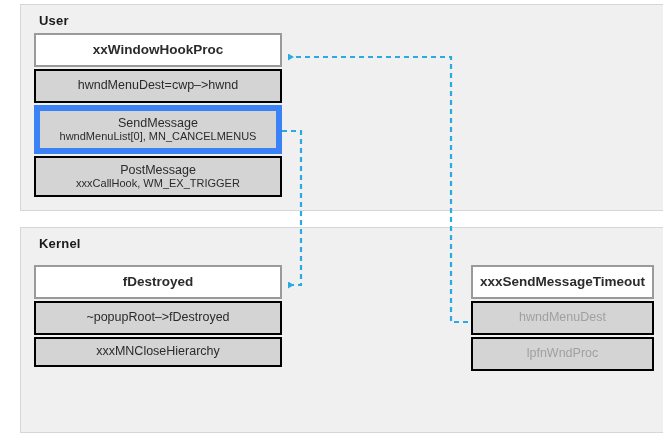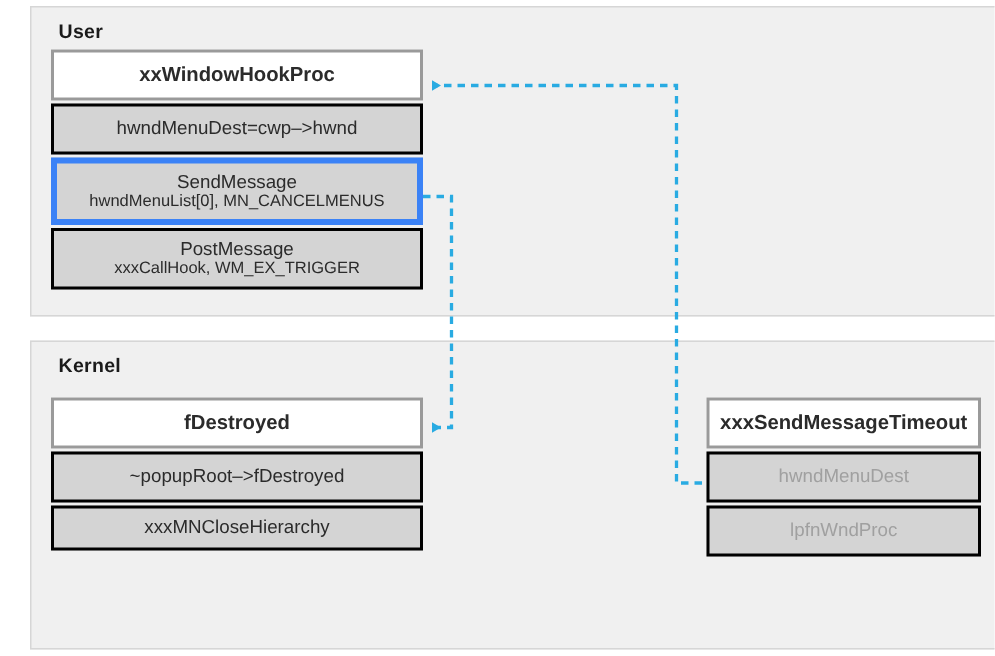--- a/index.html
+++ b/index.html
@@ -66,21 +66,21 @@
     background: #ffffff;
     border: 2px solid #9a9a9a;
     padding: 7px 6px 8px 6px;
   }
   .node.header .node-title {
     font-weight: bold;
     font-size: 13.5px;
   }
 
   .node.emphasis {
-    border: 4px solid #3b82f6;
+    border: 6px solid #3b82f6;
   }
 
   .node.muted .node-title,
   .node.muted .node-sub {
     color: #a0a0a0;
   }
 
   .node-title {
     display: block;
     font-size: 12.5px;

